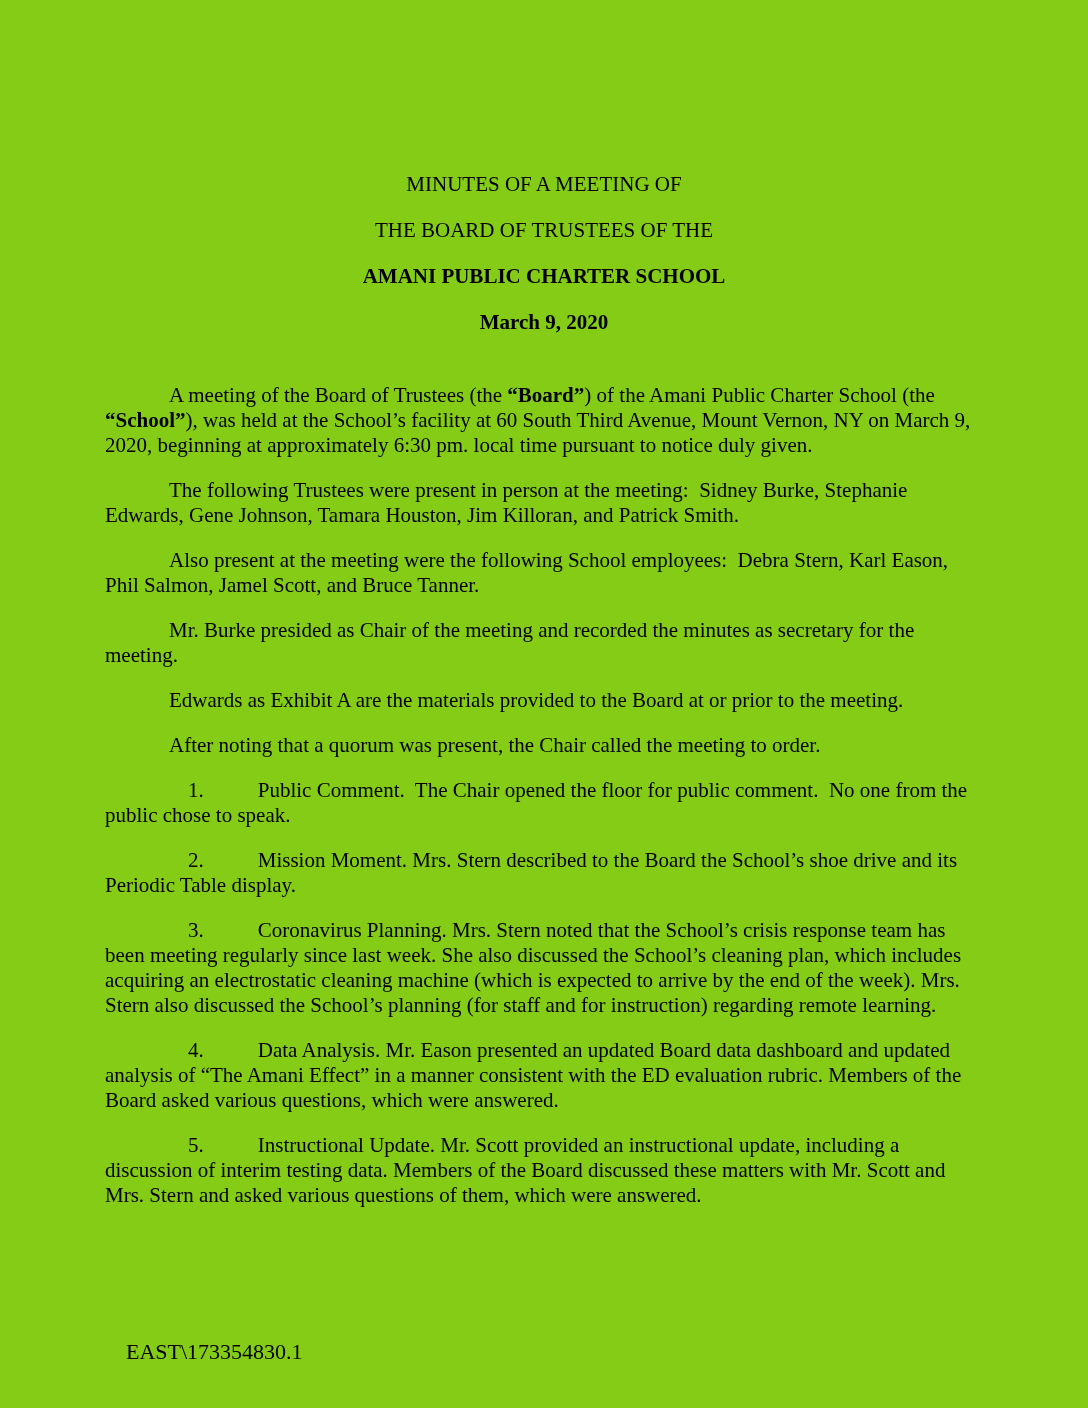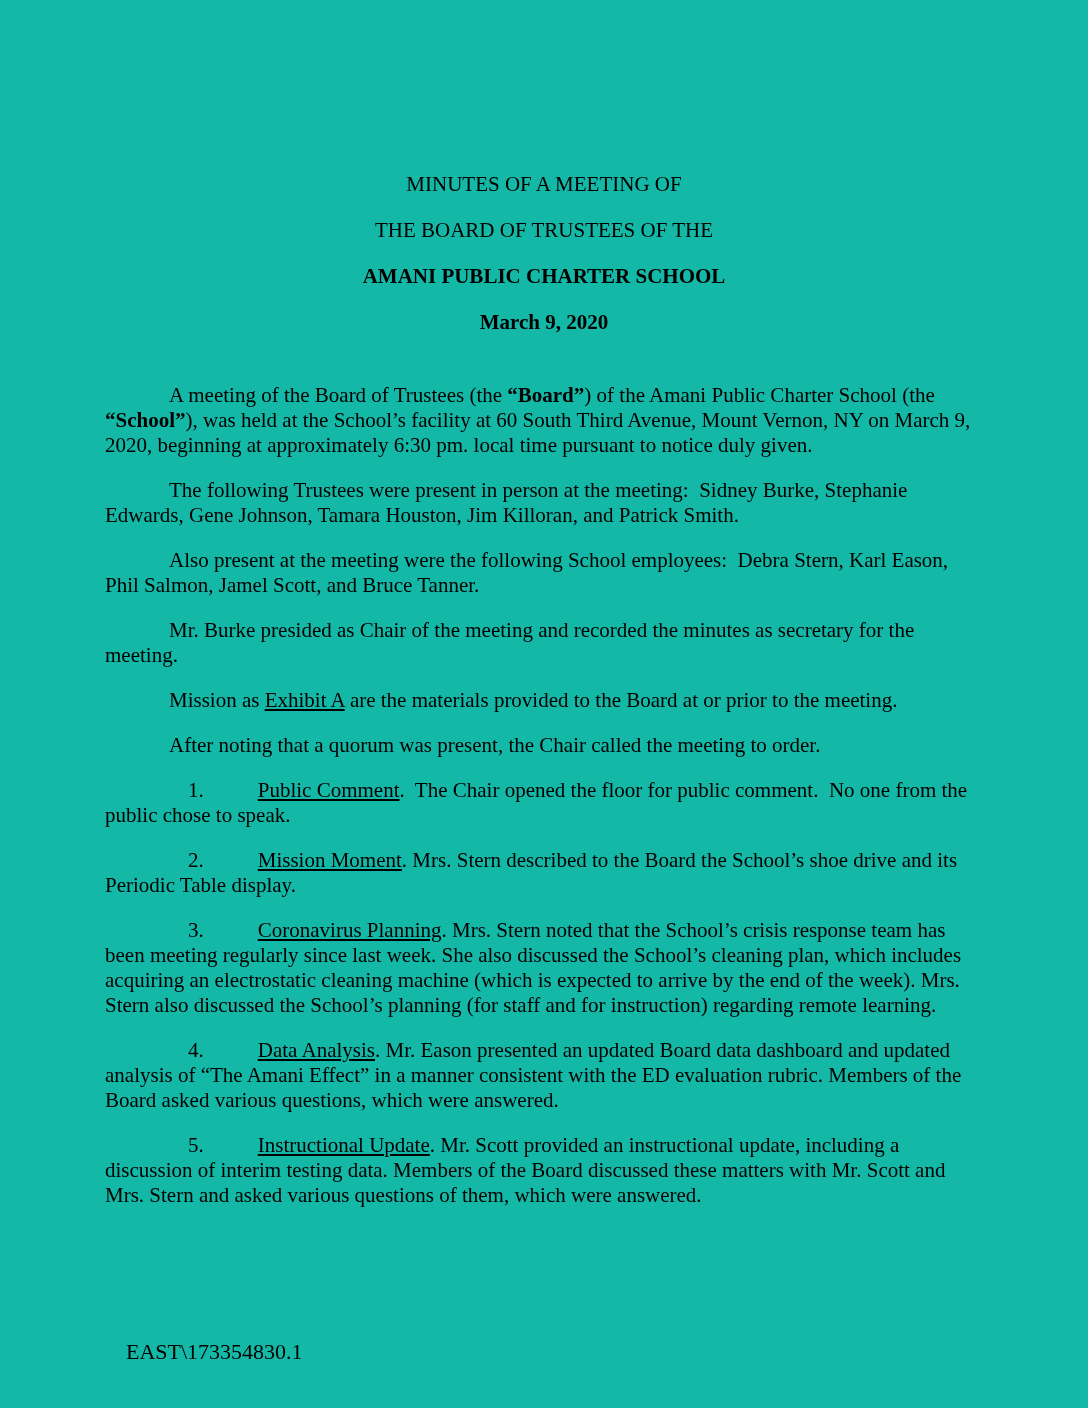--- a/index.html
+++ b/index.html
@@ -4,21 +4,21 @@
 <style>
   html, body {
     margin: 0;
     padding: 0;
     background: #ffffff;
   }
   .page {
     position: relative;
     width: 1088px;
     height: 1408px;
-    background: #14b8a6;
+    background: #84cc16;
     font-family: "Liberation Serif", "DejaVu Serif", serif;
     font-size: 21px;
     line-height: 25px;
     color: #000000;
     box-sizing: border-box;
     padding: 172px 105px 0 105px;
     overflow: hidden;
   }
   .title-block p {
     margin: 0 0 21px 0;
@@ -28,21 +28,21 @@
     margin-bottom: 48px;
   }
   .bold { font-weight: bold; }
   .body-block p {
     margin: 16px 0 20px 0;
     text-align: left;
   }
   .para-indent { text-indent: 64px; }
   .para-numbered { text-indent: 83px; }
   .b { font-weight: bold; }
-  .u { text-decoration: underline; }
+  .u { }
   .tab { display: inline-block; width: 54px; }
   .footer {
     position: absolute;
     left: 126px;
     top: 1342px;
     font-size: 22px;
     line-height: 20px;
     font-family: "Liberation Serif", "DejaVu Serif", serif;
     color: #000000;
   }
@@ -57,21 +57,21 @@
     <p>THE BOARD OF TRUSTEES OF THE</p>
     <p class="bold">AMANI PUBLIC CHARTER SCHOOL</p>
     <p class="bold date-line">March 9, 2020</p>
   </div>
 
   <div class="body-block">
     <p class="para-indent"><span>A meeting of the Board of Trustees (the </span><span class="b">“Board”</span><span>) of the Amani Public Charter School (the </span><span class="b">“School”</span><span>), was held at the School’s facility at 60 South Third Avenue, Mount Vernon, NY on March 9, 2020, beginning at approximately 6:30 pm. local time pursuant to notice duly given.</span></p>
     <p class="para-indent"><span>The following Trustees were present in person at the meeting:&nbsp; Sidney Burke, Stephanie Edwards, Gene Johnson, Tamara Houston, Jim Killoran, and Patrick Smith.</span></p>
     <p class="para-indent"><span>Also present at the meeting were the following School employees:&nbsp; Debra Stern, Karl Eason, Phil Salmon, Jamel Scott, and Bruce Tanner.</span></p>
     <p class="para-indent"><span>Mr. Burke presided as Chair of the meeting and recorded the minutes as secretary for the meeting.</span></p>
-    <p class="para-indent"><span>Mission as </span><span class="u">Exhibit A</span><span> are the materials provided to the Board at or prior to the meeting.</span></p>
+    <p class="para-indent"><span>Edwards as </span><span class="u">Exhibit A</span><span> are the materials provided to the Board at or prior to the meeting.</span></p>
     <p class="para-indent"><span>After noting that a quorum was present, the Chair called the meeting to order.</span></p>
     <p class="para-numbered"><span>1.</span><span class="tab"></span><span class="u">Public Comment</span><span>.&nbsp; The Chair opened the floor for public comment.&nbsp; No one from the public chose to speak.</span></p>
     <p class="para-numbered"><span>2.</span><span class="tab"></span><span class="u">Mission Moment</span><span>. Mrs. Stern described to the Board the School’s shoe drive and its Periodic Table display.</span></p>
     <p class="para-numbered"><span>3.</span><span class="tab"></span><span class="u">Coronavirus Planning</span><span>. Mrs. Stern noted that the School’s crisis response team has been meeting regularly since last week. She also discussed the School’s cleaning plan, which includes acquiring an electrostatic cleaning machine (which is expected to arrive by the end of the week). Mrs. Stern also discussed the School’s planning (for staff and for instruction) regarding remote learning.</span></p>
     <p class="para-numbered"><span>4.</span><span class="tab"></span><span class="u">Data Analysis</span><span>. Mr. Eason presented an updated Board data dashboard and updated analysis of “The Amani Effect” in a manner consistent with the ED evaluation rubric.  Members of the Board asked various questions, which were answered.</span></p>
     <p class="para-numbered"><span>5.</span><span class="tab"></span><span class="u">Instructional Update</span><span>. Mr. Scott provided an instructional update, including a discussion of interim testing data. Members of the Board discussed these matters with Mr. Scott and Mrs. Stern and asked various questions of them, which were answered.</span></p>
   </div>
 
   <div class="footer">EAST\173354830.1</div>
 

